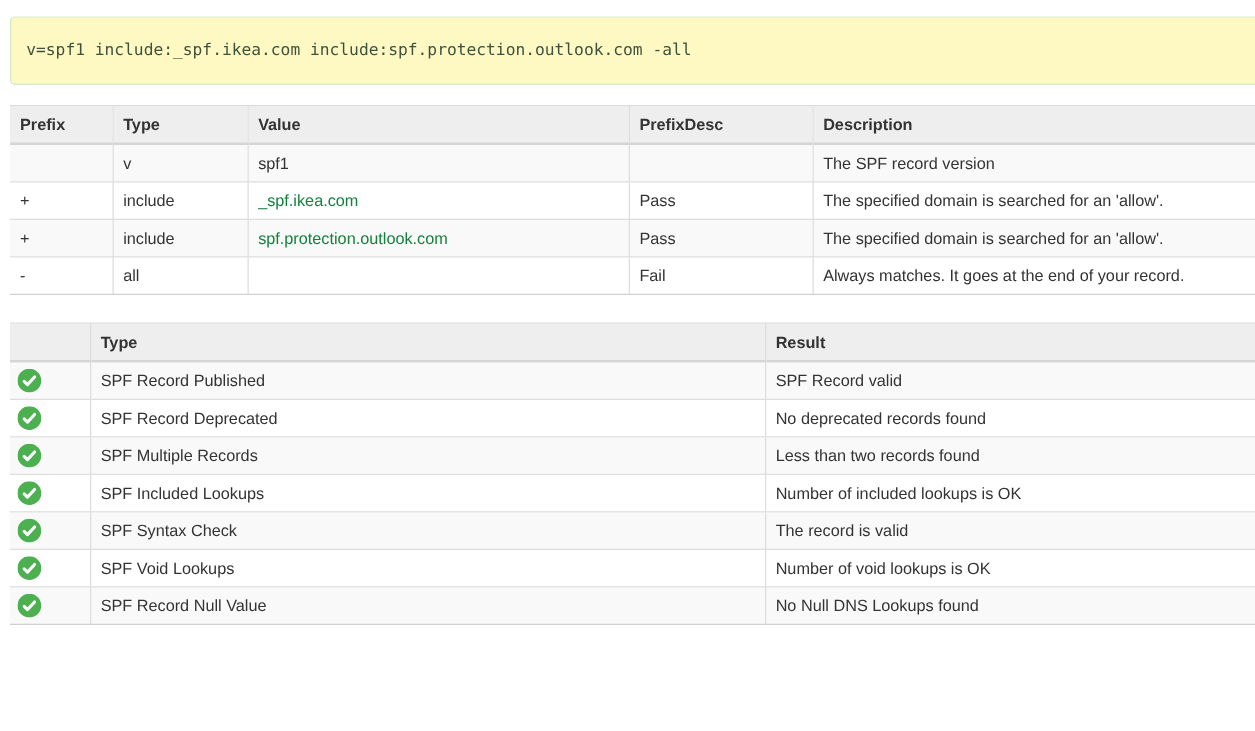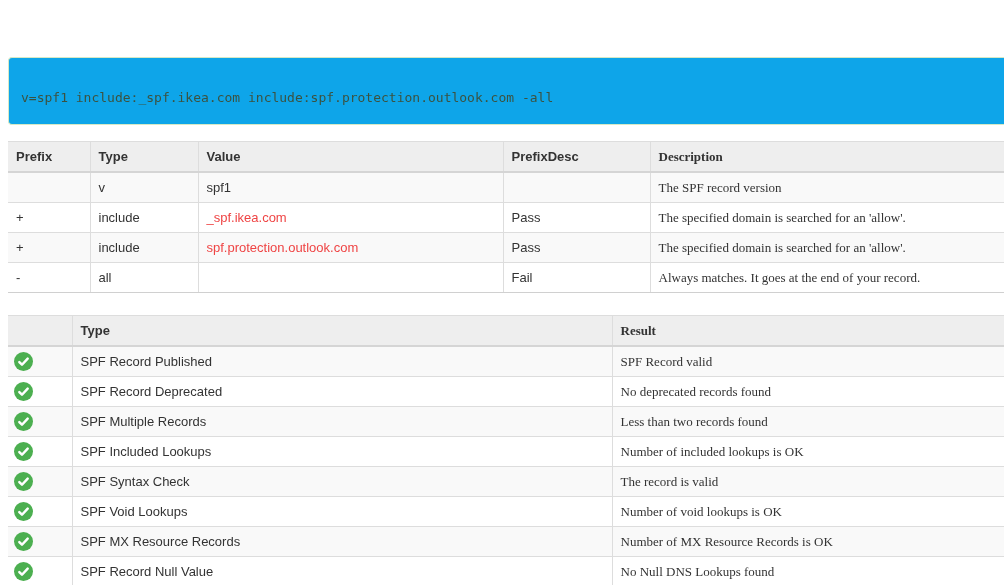--- a/index.html
+++ b/index.html
@@ -10,27 +10,26 @@
     font-size: 13px;
     color: #333333;
   }
   .page {
     padding: 13px 0 8px 8px;
     min-width: 996px;
   }
 
   
   .banner {
-    background: #0ea5e9;
+    background: #fef9c3;
     border: 1px solid #d6e9c6;
     border-radius: 4px 0 0 4px;
     border-right: none;
-    padding: 32px 12px 19px 12px;
+    padding: 18px 12px 19px 12px;
     margin-bottom: 16px;
-    margin-top: 44px;
   }
   .banner code {
     font-family: "DejaVu Sans Mono", "Liberation Mono", monospace;
     font-size: 13px;
     color: #3c523f;
     white-space: nowrap;
   }
 
   
   table.tbl {
@@ -48,29 +47,29 @@
     overflow: hidden;
     white-space: nowrap;
   }
   table.tbl th {
     background: #eeeeee;
     font-weight: bold;
     color: #333333;
     border-bottom: 2px solid #d5d5d5;
   }
   table.tbl th:first-child, table.tbl td:first-child { border-left: none; margin-left: 13px; }
-  table.tbl th:last-child,  table.tbl td:last-child  { border-right: none; font-family: Liberation Serif, serif; }
+  table.tbl th:last-child,  table.tbl td:last-child  { border-right: none; }
   table.tbl tbody tr:nth-child(odd) td { background: #f9f9f9; }
   table.tbl tbody tr:nth-child(even) td { background: #ffffff; }
   table.tbl tbody tr:last-child td { border-bottom: 1px solid #d0d0d0; }
 
   .tbl1 { margin-bottom: 22px; }
 
   a.lnk {
-    color: #ef4444;
+    color: #15803d;
     text-decoration: none;
     cursor: pointer;
   }
 
   .icon-cell { padding: 5px 6px 5px 6px !important; }
   .check-badge {
     display: inline-block;
     width: 19px;
     height: 19px;
     vertical-align: middle;
@@ -222,32 +221,20 @@
         <svg width="19" height="19" viewBox="0 0 20 20" aria-hidden="true">
           <circle cx="10" cy="10" r="10" fill="#4caf50"></circle>
           <path d="M5.6 10.6 L8.4 13.4 L14.4 6.9" fill="none" stroke="#ffffff" stroke-width="2.6" stroke-linecap="round" stroke-linejoin="round"></path>
         </svg>
       </span>
     </td>
     <td>SPF Void Lookups</td>
     <td>Number of void lookups is OK</td>
   </tr>
 
-  <tr>
-    <td class="icon-cell">
-      <span class="check-badge">
-        <svg width="19" height="19" viewBox="0 0 20 20" aria-hidden="true">
-          <circle cx="10" cy="10" r="10" fill="#4caf50"></circle>
-          <path d="M5.6 10.6 L8.4 13.4 L14.4 6.9" fill="none" stroke="#ffffff" stroke-width="2.6" stroke-linecap="round" stroke-linejoin="round"></path>
-        </svg>
-      </span>
-    </td>
-    <td>SPF MX Resource Records</td>
-    <td>Number of MX Resource Records is OK</td>
-  </tr>
 
   <tr>
     <td class="icon-cell">
       <span class="check-badge">
         <svg width="19" height="19" viewBox="0 0 20 20" aria-hidden="true">
           <circle cx="10" cy="10" r="10" fill="#4caf50"></circle>
           <path d="M5.6 10.6 L8.4 13.4 L14.4 6.9" fill="none" stroke="#ffffff" stroke-width="2.6" stroke-linecap="round" stroke-linejoin="round"></path>
         </svg>
       </span>
     </td>

